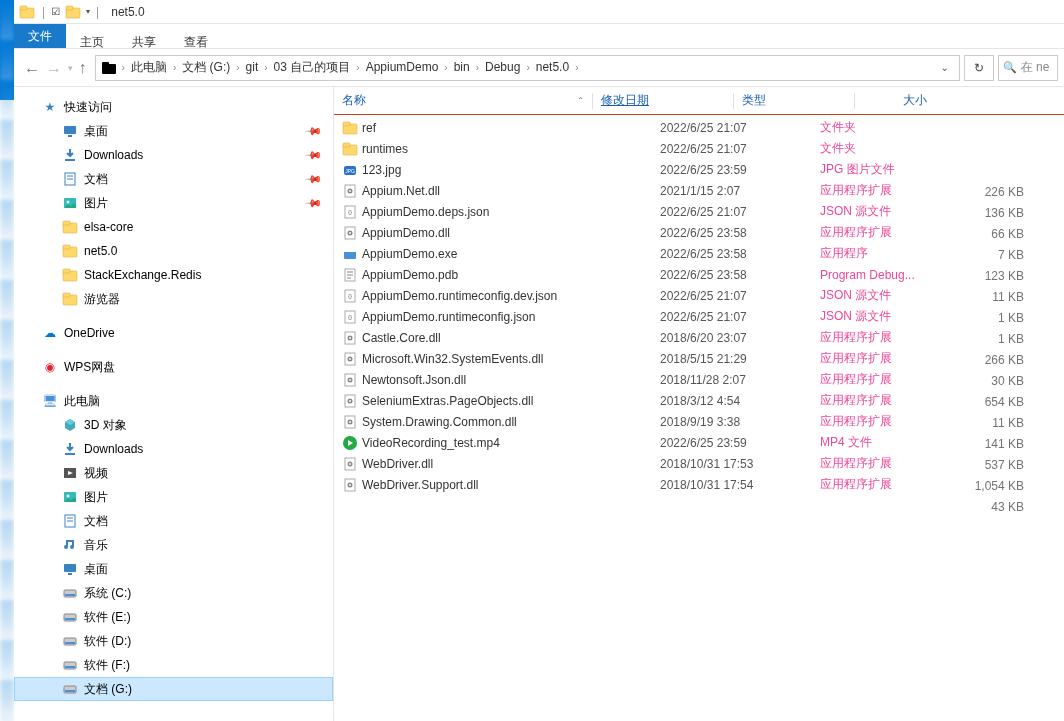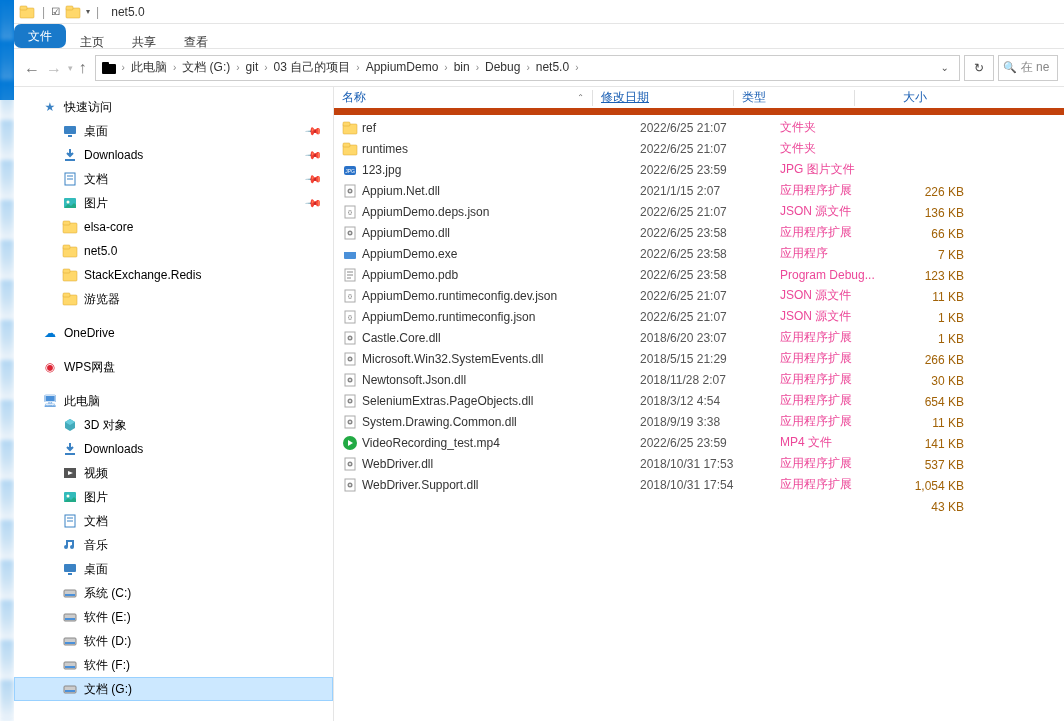--- a/index.html
+++ b/index.html
@@ -12,21 +12,21 @@
 
 .titlebar { height: 24px; background: #fff; display: flex; align-items: center; padding: 0 4px; gap: 4px; border-bottom: 1px solid #e5e5e5;}
 .titlebar .ticon { width: 18px; height: 18px; }
 .titlebar .folder-mini { fill:#ffd86b; stroke:#d9a62e; stroke-width:0.5;}
 .titlebar .sep { color:#999; margin:0 2px;}
 .titlebar .check { color:#333; font-size:10px;}
 .titlebar .down { font-size:8px; color:#555;}
 .titlebar .title-text { margin-left: 6px; color: #333; }
 
 .ribbon-tabs { height: 25px; display:flex; align-items:stretch; border-bottom:1px solid #e5e5e5;}
-.ribbon-tabs .tab { padding: 4px 14px; font-size: 12px; display:flex; align-items:center; cursor:default;border-radius:7px;}
+.ribbon-tabs .tab { padding: 4px 14px; font-size: 12px; display:flex; align-items:center; cursor:default;}
 .ribbon-tabs .tab.file { background:#1979ca; color:#fff; }
 .ribbon-tabs .tab.norm { color:#333;margin-top:12px; }
 
 .navbar { height: 38px; display:flex; align-items:center; padding: 4px 6px; gap: 4px; border-bottom:1px solid #e5e5e5;}
 .nav-arrows { display:flex; align-items:center; gap:6px; padding:0 4px;}
 .nav-arrows span { color:#777; font-size:16px; cursor:default;}
 .nav-arrows .dis { color:#bbb;}
 .nav-arrows .small { font-size:9px;}
 .breadcrumb { flex:1; border:1px solid #ccc; height: 26px; display:flex; align-items:center; padding:0 2px; background:#fff; overflow:hidden;}
 .breadcrumb .fico { width:18px; height:18px; margin:0 2px;}
@@ -41,36 +41,36 @@
 .sidebar { width: 320px; border-right:1px solid #e5e5e5; padding:8px 0; overflow-y:auto; overflow-x:hidden;}
 .side-item { display:flex; align-items:center; height:24px; padding-left: 28px; gap:6px; white-space:nowrap; cursor:default;}
 .side-item.sub { padding-left: 48px; }
 .side-item.selected { background:#cce8ff;}
 .side-item.selected.outline { outline:1px solid #99d1ff; outline-offset:-1px;}
 .side-item .pin { margin-left:auto; margin-right:12px; color:#777; font-size:11px; transform:rotate(45deg);}
 .side-spacer { height:10px;}
 .sicon { width:16px; height:16px; flex-shrink:0; display:inline-flex; align-items:center; justify-content:center;}
 
 .content { flex:1; display:flex; flex-direction:column; overflow:hidden;}
-.columns { height:28px; display:flex; align-items:center; border-bottom:7px solid #c2410c; color:#1a5fb4; font-size:12px;}
+.columns { height:28px; display:flex; align-items:center; border-bottom:1px solid #c2410c; color:#1a5fb4; font-size:12px;}
 .columns .col { padding:0 8px; display:flex; align-items:center; gap:4px;}
 .columns .col .sort { font-size:8px; color:#666;}
 .col-name { width:258px;}
 .col-date { width:140px;text-decoration:underline;}
 .col-type { width:120px;}
 .col-size { width:80px; text-align:center; justify-content:flex-end;}
 .col-sep { width:1px; height:16px; background:#e0e0e0;}
 
 .rows { flex:1; overflow:auto; padding:2px 0;}
-.row { height:21px; display:flex; align-items:center; font-size:12px; color:#333;}
+.row { height:21px; display:flex; align-items:center; font-size:12px; color:#333;gap:20px;}
 .row .c { padding:0 8px; overflow:hidden; text-overflow:ellipsis; white-space:nowrap;}
 .row .c-name { width:258px; display:flex; align-items:center; gap:4px;}
 .row .c-date { width:140px; color:#555;margin-left:40px;}
 .row .c-type { width:120px; color:#ec4899;}
-.row .c-size { width:80px; text-align:right; color:#a16207;margin-top:44px;}
+.row .c-size { width:80px; text-align:right; color:#737373;margin-top:44px;}
 .ficon { width:16px; height:16px; flex-shrink:0;}
 
 </style>
 </head>
 <body>
 
 <div class="left-strip">
     <div class="blur"></div>
   </div>
 

